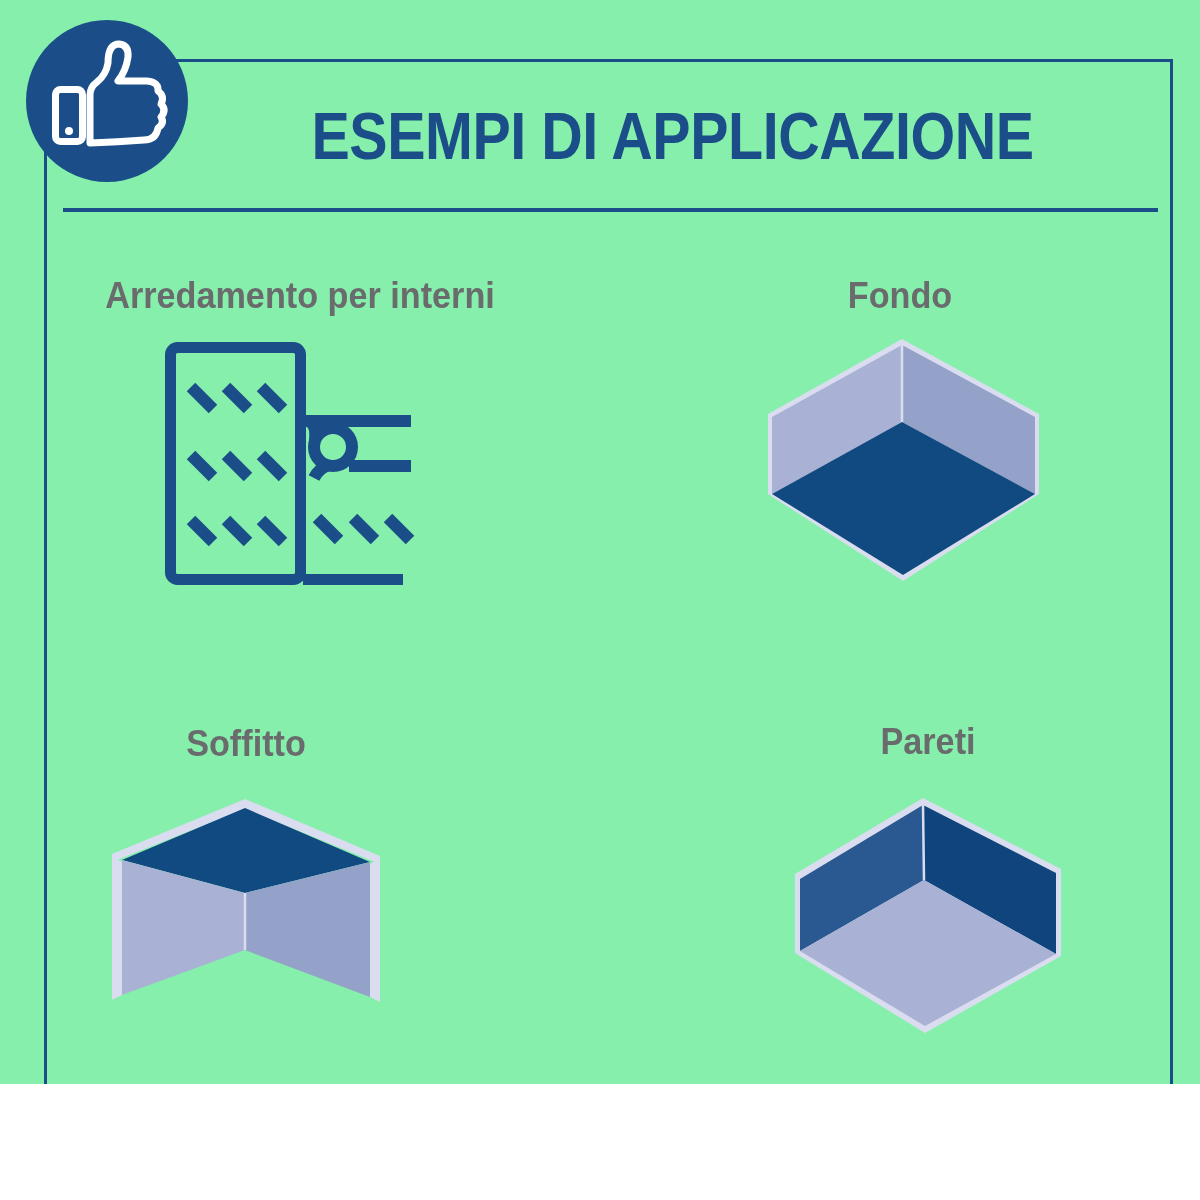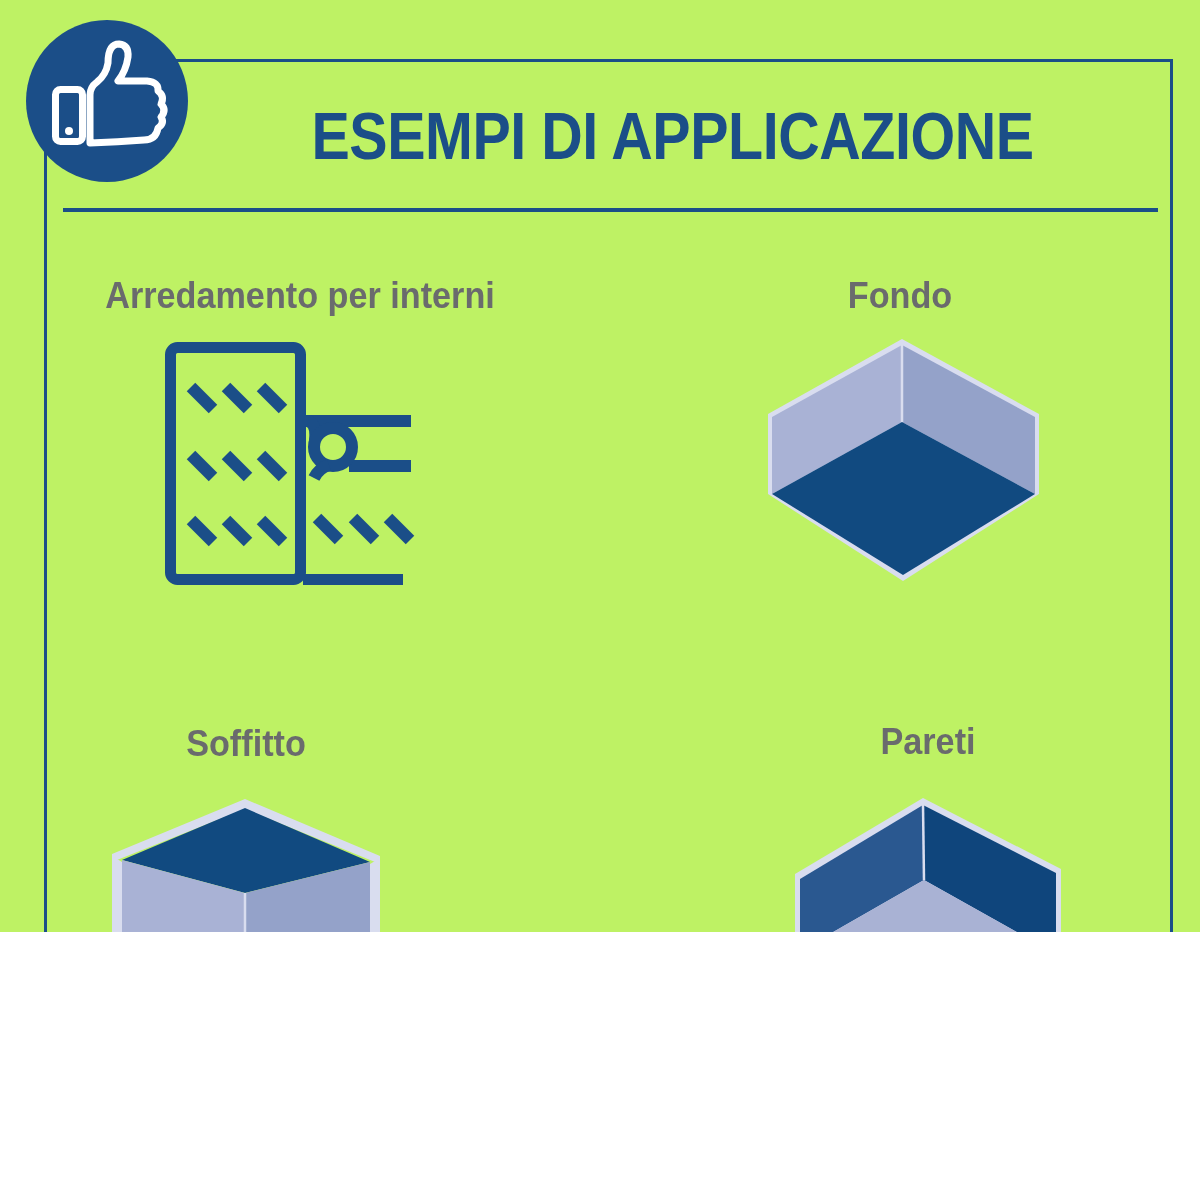--- a/index.html
+++ b/index.html
@@ -1,17 +1,17 @@
 <!DOCTYPE html>
 <html><head>
 <meta charset="utf-8">
 <style>
   html,body{margin:0;padding:0;background:#ffffff;}
   body{width:1200px;height:1200px;font-family:"Liberation Sans",sans-serif;}
-  .canvas{position:relative;width:1200px;height:932px;background:#bef264;overflow:hidden;}
+  .canvas{position:relative;width:1200px;height:1084px;background:#86efac;overflow:hidden;}
   .gfx{position:absolute;left:0;top:0;width:1200px;height:1200px;}
   .title{
     position:absolute;left:190px;top:98px;width:965px;
     text-align:center;font-weight:700;font-size:66px;letter-spacing:-.5px;
     color:#1b4e88;transform:scaleX(.87);transform-origin:50% 50%;white-space:nowrap;
   }
   .sec-label{
     position:absolute;width:500px;text-align:center;font-weight:700;font-size:36px;
     color:#6a6b6d;transform:scaleX(.95);transform-origin:50% 50%;white-space:nowrap;
   }

